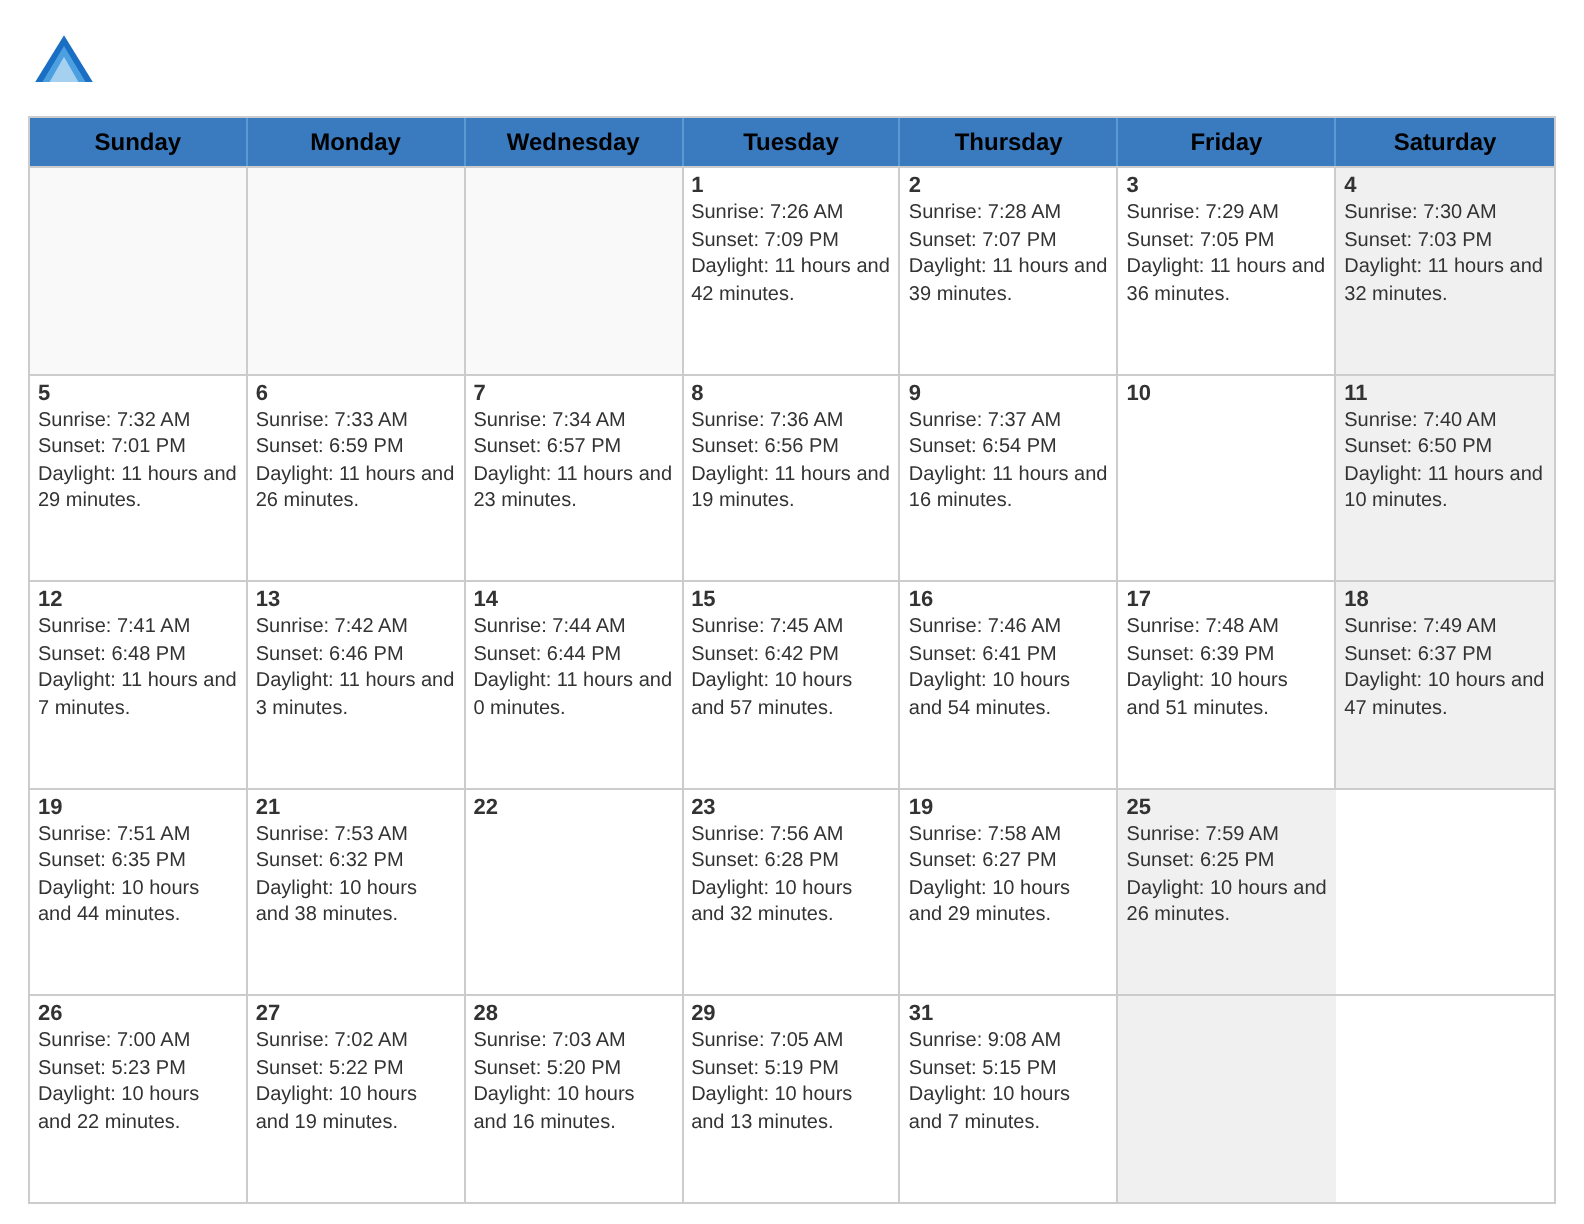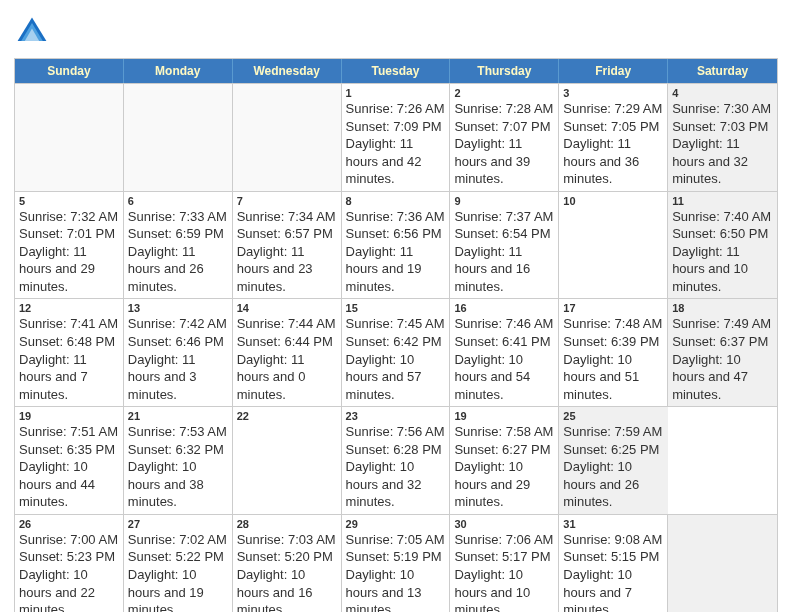--- a/index.html
+++ b/index.html
@@ -66,21 +66,21 @@
       display: flex;
       flex-direction: column;
       border: 1px solid #ccc;
     }
     .cal-header {
       display: grid;
       grid-template-columns: repeat(7, 1fr);
       background: #3a7abf;
     }
     .cal-header-cell {
-      color: #fef9c3;
+      color: #000000;
       font-weight: bold;
       font-size: 12px;
       padding: 5px 4px;
       text-align: center;
       border-right: 1px solid #5a9ad0;
     }
     .cal-header-cell:last-child { border-right: none; }
     .cal-body {
       display: flex;
       flex-direction: column;
@@ -103,21 +103,21 @@
     }
     .cal-cell:last-child { border-right: none; }
     .cal-cell.empty { background: #f9f9f9; }
     .cal-cell.shaded { background: #f0f0f0; }
     .day-num {
       font-size: 11px;
       font-weight: bold;
       margin-bottom: 1px;
     }
     .day-info {
-      font-size: 13px;
+      font-size: 10px;
       line-height: 1.35;
       color: #333;
     }
   </style>
 </head>
 <body>
 
 <div class="page">
   <div class="header">
     <div class="logo">
@@ -342,27 +342,20 @@
 and 16 minutes.</div>
           </div>
           <div class="cal-cell">
             <div class="day-num">29</div>
             <div class="day-info">Sunrise: 7:05 AM
 Sunset: 5:19 PM
 Daylight: 10 hours
 and 13 minutes.</div>
           </div>
           <div class="cal-cell">
-            <div class="day-num">30</div>
-            <div class="day-info">Sunrise: 7:06 AM
-Sunset: 5:17 PM
-Daylight: 10 hours
-and 10 minutes.</div>
-          </div>
-          <div class="cal-cell">
             <div class="day-num">31</div>
             <div class="day-info">Sunrise: 9:08 AM
 Sunset: 5:15 PM
 Daylight: 10 hours
 and 7 minutes.</div>
           </div>
           <div class="cal-cell empty shaded"></div>
         </div>
       </div>
   </div>

